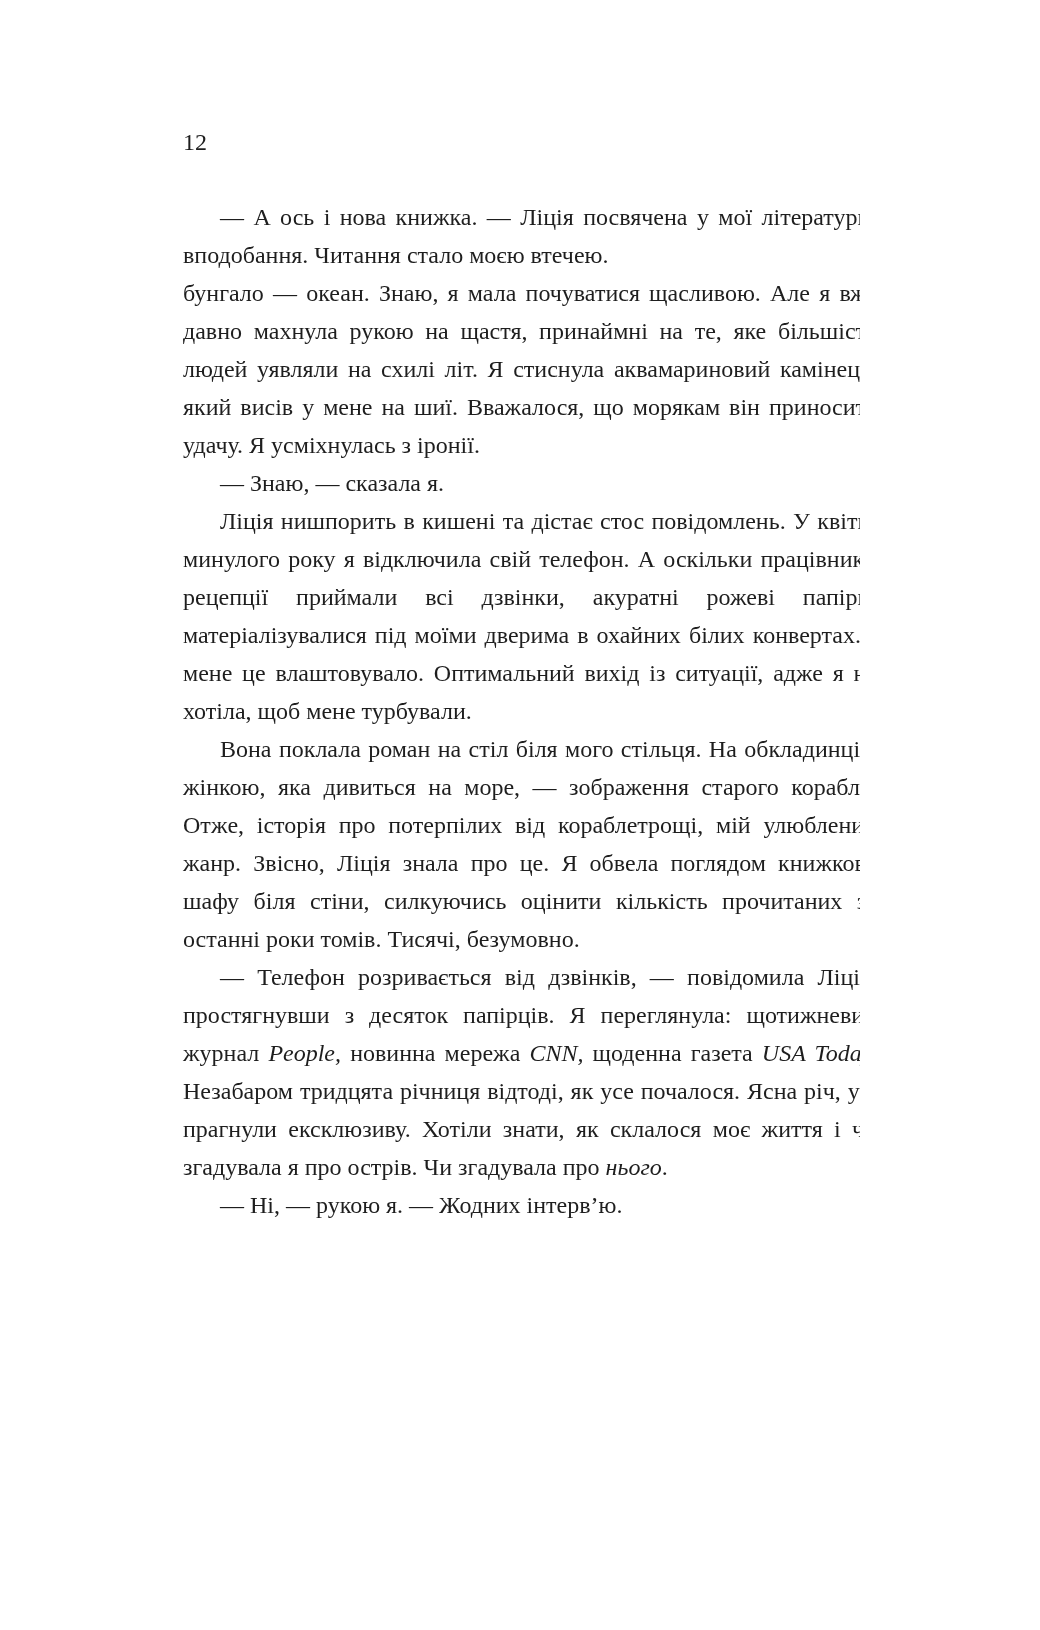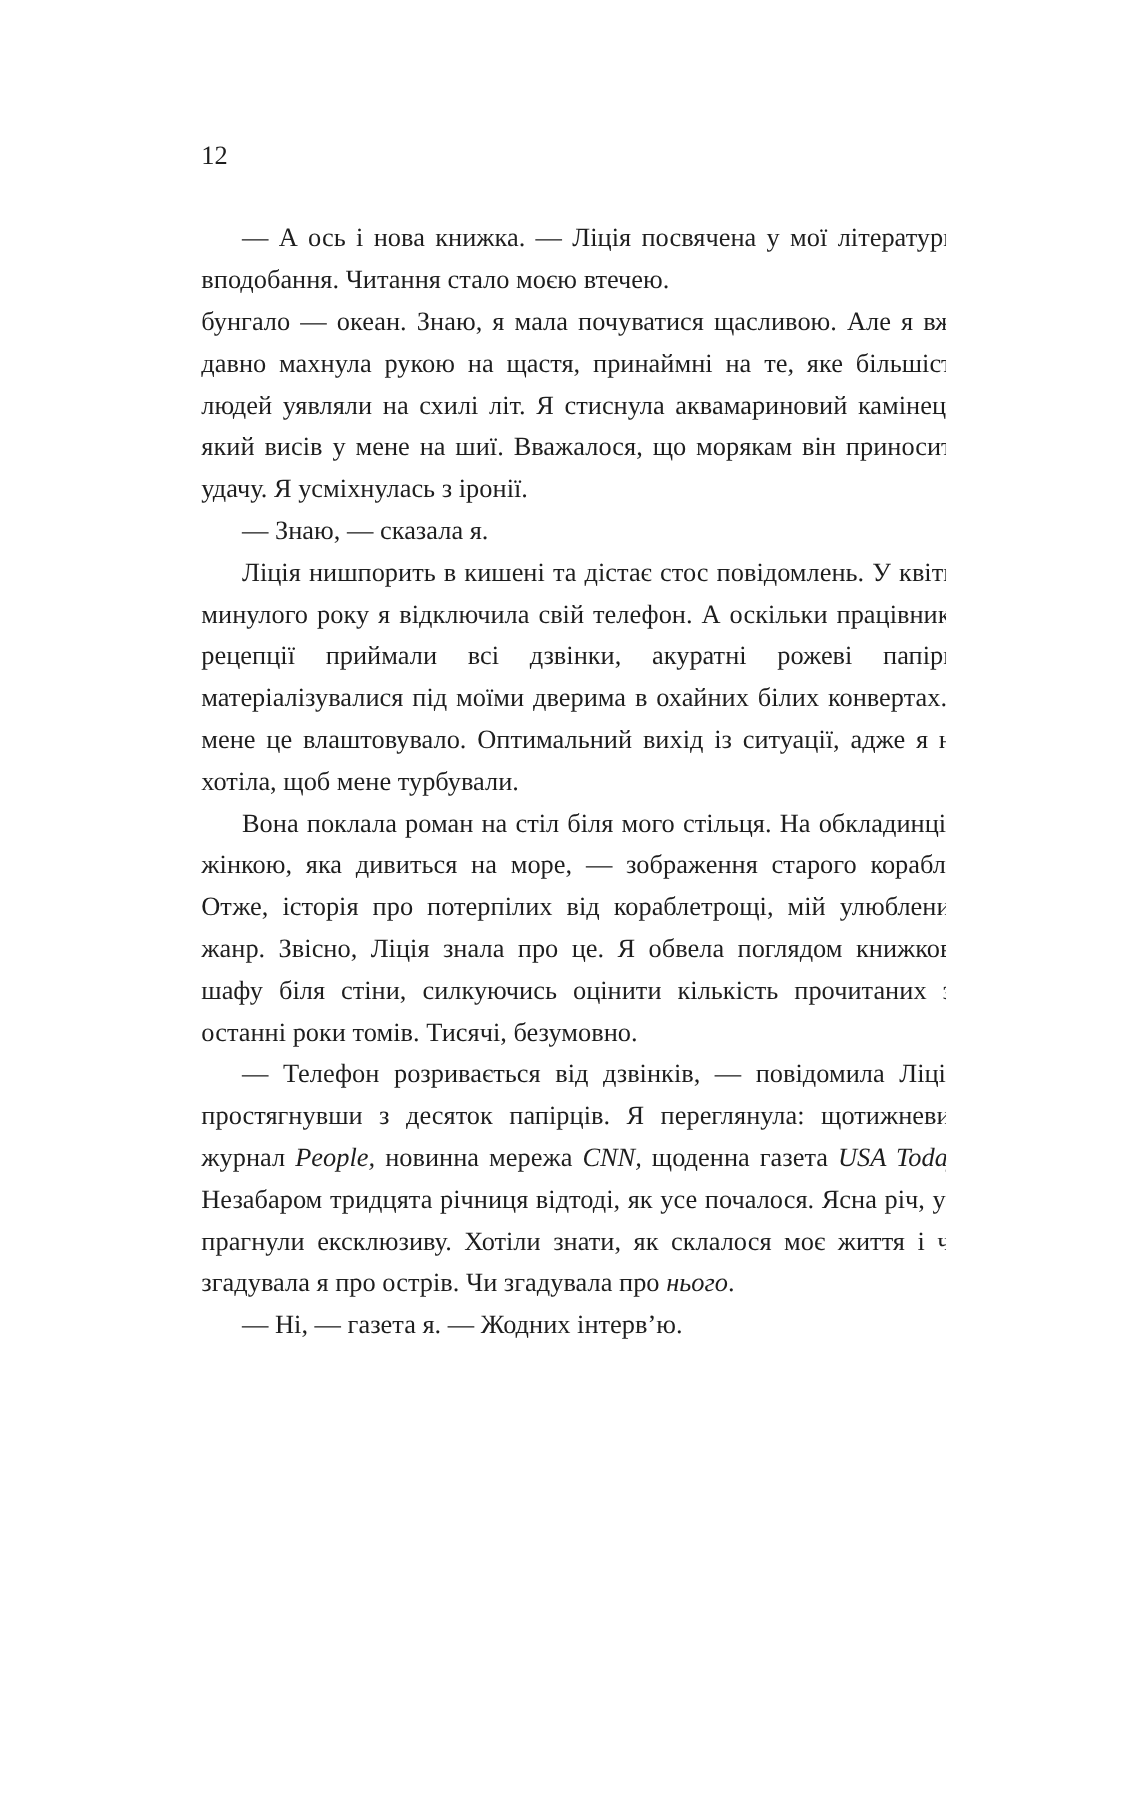--- a/index.html
+++ b/index.html
@@ -50,15 +50,15 @@
 
 <div class="page">
   <div class="page-number">12</div>
   <div class="text-block">
       <p class="para indent"><span>— А ось і нова книжка. — Ліція посвячена у мої літературні вподобання. Читання стало моєю втечею.</span></p>
       <p class="para"><span>бунгало — океан. Знаю, я мала почуватися щасливою. Але я вже давно махнула рукою на щастя, принаймні на те, яке більшість людей уявляли на схилі літ. Я стиснула аквамариновий камінець, який висів у мене на шиї. Вважалося, що морякам він приносить удачу. Я усміхнулась з іронії.</span></p>
       <p class="para indent"><span>— Знаю, — сказала я.</span></p>
       <p class="para indent"><span>Ліція нишпорить в кишені та дістає стос повідомлень. У квітні минулого року я відключила свій телефон. А оскільки працівники рецепції приймали всі дзвінки, акуратні рожеві папірці матеріалізувалися під моїми дверима в охайних білих конвертах. І мене це влаштовувало. Оптимальний вихід із ситуації, адже я не хотіла, щоб мене турбували.</span></p>
       <p class="para indent"><span>Вона поклала роман на стіл біля мого стільця. На обкладинці з жінкою, яка дивиться на море, — зображення старого корабля. Отже, історія про потерпілих від кораблетрощі, мій улюблений жанр. Звісно, Ліція знала про це. Я обвела поглядом книжкову шафу біля стіни, силкуючись оцінити кількість прочитаних за останні роки томів. Тисячі, безумовно.</span></p>
       <p class="para indent"><span>— Телефон розривається від дзвінків, — повідомила Ліція, простягнувши з десяток папірців. Я переглянула: щотижневий журнал </span><em>People,</em><span> новинна мережа </span><em>CNN,</em><span> щоденна газета </span><em>USA Today.</em><span> Незабаром тридцята річниця відтоді, як усе почалося. Ясна річ, усі прагнули ексклюзиву. Хотіли знати, як склалося моє життя і чи згадувала я про острів. Чи згадувала про </span><em>нього</em><span>.</span></p>
-      <p class="para indent"><span>— Ні, — газета я. — Жодних інтерв’ю.</span></p>
+      <p class="para indent"><span>— Ні, — рукою я. — Жодних інтерв’ю.</span></p>
     </div>
 </div>
 
 </body></html>

